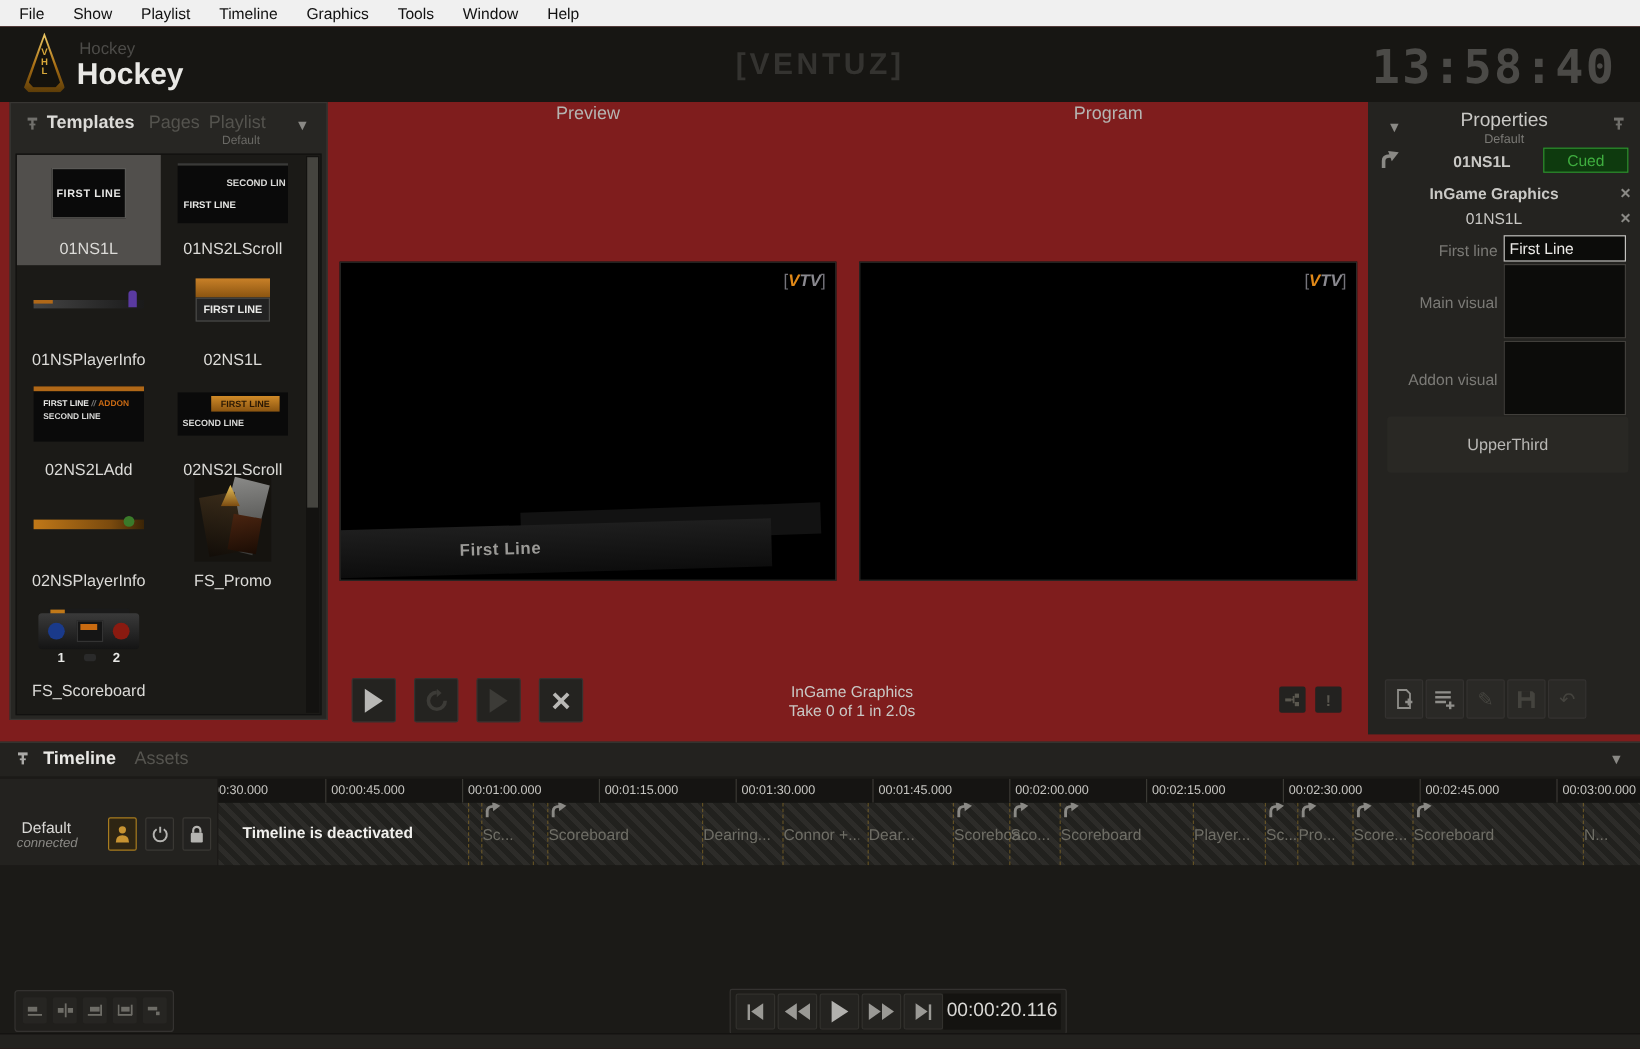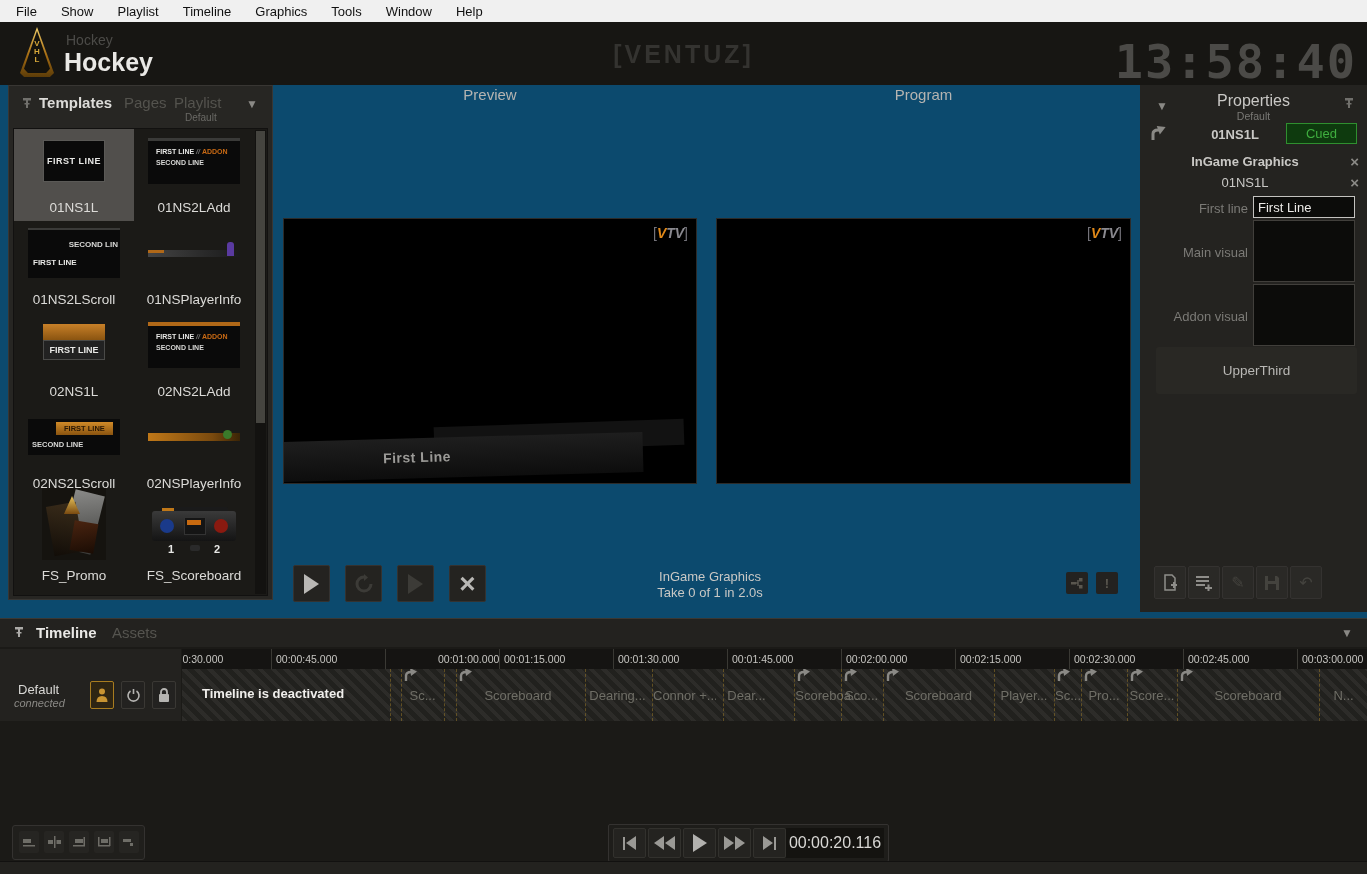--- a/index.html
+++ b/index.html
@@ -1,35 +1,35 @@
 <!DOCTYPE html>
 <html><head>
 <meta charset="utf-8">
 <style>
   html,body{margin:0;padding:0;background:#000;}
-  .app{position:relative;width:1367px;height:874px;background:#0c4a6e;overflow:hidden;
+  .app{position:relative;width:1367px;height:874px;background:#7f1d1d;overflow:hidden;
        font-family:"Liberation Sans",sans-serif;color:#ccc;}
   
   .menubar{position:absolute;left:0;top:0;right:0;height:22px;background:#f0f0f0;
            display:flex;align-items:center;padding-left:4px;}
   .menu-item{font-size:13px;color:#111;padding:3px 12px;cursor:default;}
   
   .header{position:absolute;left:0;top:22px;right:0;height:63px;background:#171613;}
   .logo{position:absolute;left:20px;top:5px;width:34px;height:50px;
         clip-path:polygon(50% 0,100% 92%,88% 100%,12% 100%,0 92%);
         background:linear-gradient(#f2cf6a,#a96f14 55%,#5c3c08);display:flex;align-items:center;justify-content:center;}
   .logo-inner{width:26px;height:42px;clip-path:polygon(50% 0,100% 90%,85% 100%,15% 100%,0 90%);
         background:#14120d;display:flex;align-items:center;justify-content:center;}
   .logo-letters{color:#d8a83a;font-size:8px;font-weight:bold;line-height:8px;text-align:center;white-space:pre-line;}
   .show-label{position:absolute;left:66px;top:10px;font-size:14px;color:#4c4b48;}
   .show-title{position:absolute;left:64px;top:26px;font-size:25px;font-weight:bold;color:#e9e8e5;}
   .brand{position:absolute;left:50%;top:18px;transform:translateX(-50%);
          font-size:25px;font-weight:bold;letter-spacing:3px;color:#343330;}
-  .clock{position:absolute;right:10px;top:12px;font-family:"DejaVu Sans Mono",monospace;
-         font-size:47px;font-weight:bold;color:#4b4a47;letter-spacing:2px;}
+  .clock{position:absolute;right:20px;top:12px;font-family:"DejaVu Sans Mono",monospace;
+         font-size:39px;font-weight:bold;color:#4b4a47;letter-spacing:2px;}
   
   .panel{position:absolute;background:#252420;}
   .pin-icon{opacity:.75;}
   
   .tpl-panel{left:8px;top:85px;width:265px;height:515px;background:#272623;border:1px solid #383633;box-sizing:border-box;}
   .tpl-head{position:absolute;left:0;top:0;right:0;height:42px;}
   .tab{font-size:15px;position:absolute;top:8px;}
   .tab.active{color:#dcdbd8;font-weight:bold;}
   .tab.inactive{color:#54534e;}
   .tab-sub{position:absolute;font-size:10px;color:#6a6965;}
@@ -135,21 +135,21 @@
   .ch-btn{position:absolute;top:32px;width:24px;height:28px;background:#232220;border:1px solid #3a3834;border-radius:2px;
           display:flex;align-items:center;justify-content:center;box-sizing:border-box;}
   .ch-btn.person{background:#2e2513;border-color:#a87c1f;}
   .ruler{position:absolute;left:182px;top:2px;right:0;height:20px;background:#151412;overflow:hidden;}
   .ruler .tickline{position:absolute;top:0;bottom:0;width:1px;background:#3a3934;}
   .ruler .ticklabel{position:absolute;top:4px;font-size:10.5px;color:#c6c5c1;white-space:nowrap;}
   .track{position:absolute;left:182px;top:22px;right:0;height:52px;background:#262522;overflow:hidden;
          background-image:repeating-linear-gradient(45deg,rgba(255,255,255,.03) 0 4px,rgba(0,0,0,.12) 4px 9px);}
   .deact{position:absolute;left:20px;top:17px;font-size:13px;font-weight:bold;color:#f0efec;}
   .clip{position:absolute;top:0;bottom:0;border-left:1px dashed rgba(150,118,40,.55);box-sizing:border-box;
-        display:flex;align-items:center;justify-content:center;overflow:visible;}
+        display:flex;align-items:center;overflow:visible;}
   .clip .clbl{font-size:13px;color:#6f6e66;white-space:nowrap;overflow:hidden;}
   .clip .jump{position:absolute;left:1px;top:-1px;}
   .tl-tools{position:absolute;left:12px;bottom:14px;width:131px;height:33px;border:1px solid #343230;border-radius:3px;background:#201f1c;}
   .tool-btn{position:absolute;top:5px;width:20px;height:22px;background:#262522;border-radius:2px;
             display:flex;align-items:center;justify-content:center;}
   .transport{position:absolute;left:608px;bottom:12px;width:281px;height:38px;background:#1e1d1a;border:1px solid #343230;border-radius:2px;box-sizing:border-box;}
   .t-btn{position:absolute;top:3px;width:33px;height:30px;background:#242320;border:1px solid #32312d;border-radius:2px;
          display:flex;align-items:center;justify-content:center;gap:1px;box-sizing:border-box;}
   .bar-v{width:2px;height:13px;background:#9a9995;}
   .tri-sm-l{width:0;height:0;border-top:7px solid transparent;border-bottom:7px solid transparent;border-right:10px solid #9a9995;}
@@ -208,29 +208,20 @@
           <div class="tpl-cell selected">
             <div class="tpl-thumb-zone">
               <div class="th ns1l-dark">
                 <span class="t1">FIRST LINE</span>
               </div>
             </div>
             <div class="tpl-label">01NS1L</div>
           </div>
           <div class="tpl-cell">
             <div class="tpl-thumb-zone">
-              <div class="th ns2ladd-dark">
-                <div class="l1"><span class="">FIRST LINE </span><span class="sep">// </span><span class="addon">ADDON</span></div>
-                <div class="l2">SECOND LINE</div>
-              </div>
-            </div>
-            <div class="tpl-label">01NS2LAdd</div>
-          </div>
-          <div class="tpl-cell">
-            <div class="tpl-thumb-zone">
               <div class="th ns2lscroll-dark">
                 <span class="s1">SECOND LIN</span>
                 <span class="s2">FIRST LINE</span>
               </div>
             </div>
             <div class="tpl-label">01NS2LScroll</div>
           </div>
           <div class="tpl-cell">
             <div class="tpl-thumb-zone">
               <div class="th pi-dark">
@@ -458,21 +449,21 @@
               <path d="M4 7 V5 a3 3 0 0 1 6 0 V7" stroke="#b5b4b1" stroke-width="1.8" fill="none"></path>
           </svg>
         </div>
       </div>
 
       <div class="ruler" id="ruler">
           <div class="ticklabel" style="left: -20px;">00:00:30.000</div>
           <div class="tickline" style="left: 89px;"></div>
           <div class="ticklabel" style="left: 94px;">00:00:45.000</div>
           <div class="tickline" style="left: 203px;"></div>
-          <div class="ticklabel" style="left: 208px; margin-left: 48px;">00:01:00.000</div>
+          <div class="ticklabel" style="left: 208px;">00:01:00.000</div>
           <div class="tickline" style="left: 317px;"></div>
           <div class="ticklabel" style="left: 322px;">00:01:15.000</div>
           <div class="tickline" style="left: 431px;"></div>
           <div class="ticklabel" style="left: 436px;">00:01:30.000</div>
           <div class="tickline" style="left: 545px;"></div>
           <div class="ticklabel" style="left: 550px;">00:01:45.000</div>
           <div class="tickline" style="left: 659px;"></div>
           <div class="ticklabel" style="left: 664px;">00:02:00.000</div>
           <div class="tickline" style="left: 773px;"></div>
           <div class="ticklabel" style="left: 778px;">00:02:15.000</div>

